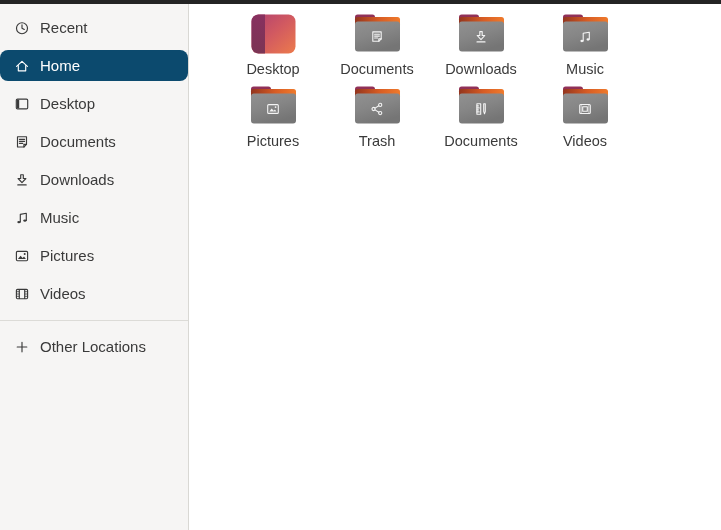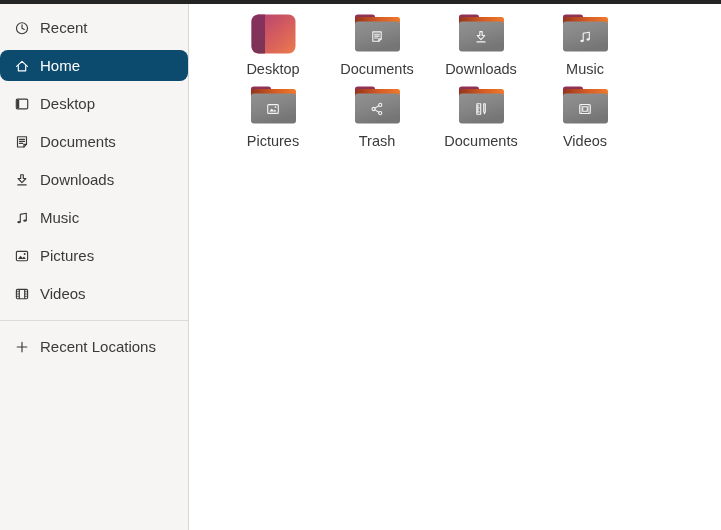--- a/index.html
+++ b/index.html
@@ -164,21 +164,21 @@
   </li>
         </ul>
       <div class="side-sep"></div>
       <ul class="side-list footer">
           <li class="side-item">
     <span class="side-icon">
               <svg width="16" height="16" viewBox="0 0 16 16">
                 <path d="M8 3.2v9.6M3.2 8h9.6" fill="none" stroke="currentColor" stroke-width="1.15" stroke-linecap="round" stroke-linejoin="round"></path>
               </svg>
             </span>
-    <span class="side-label">Recent Locations</span>
+    <span class="side-label">Other Locations</span>
   </li>
         </ul>
     </aside>
 
     <main class="files">
         <div class="file-item">
     <div class="file-icon">
             <svg width="45" height="40" viewBox="0 0 45 40">
               <rect x="0.5" y="0.5" width="44" height="39" rx="7" fill="url(#g-desk)"></rect>
               <path d="M7.5 0.5h6.5v39H7.5a7 7 0 0 1-7-7v-25a7 7 0 0 1 7-7z" fill="url(#g-strip)" opacity="0.9"></path>

